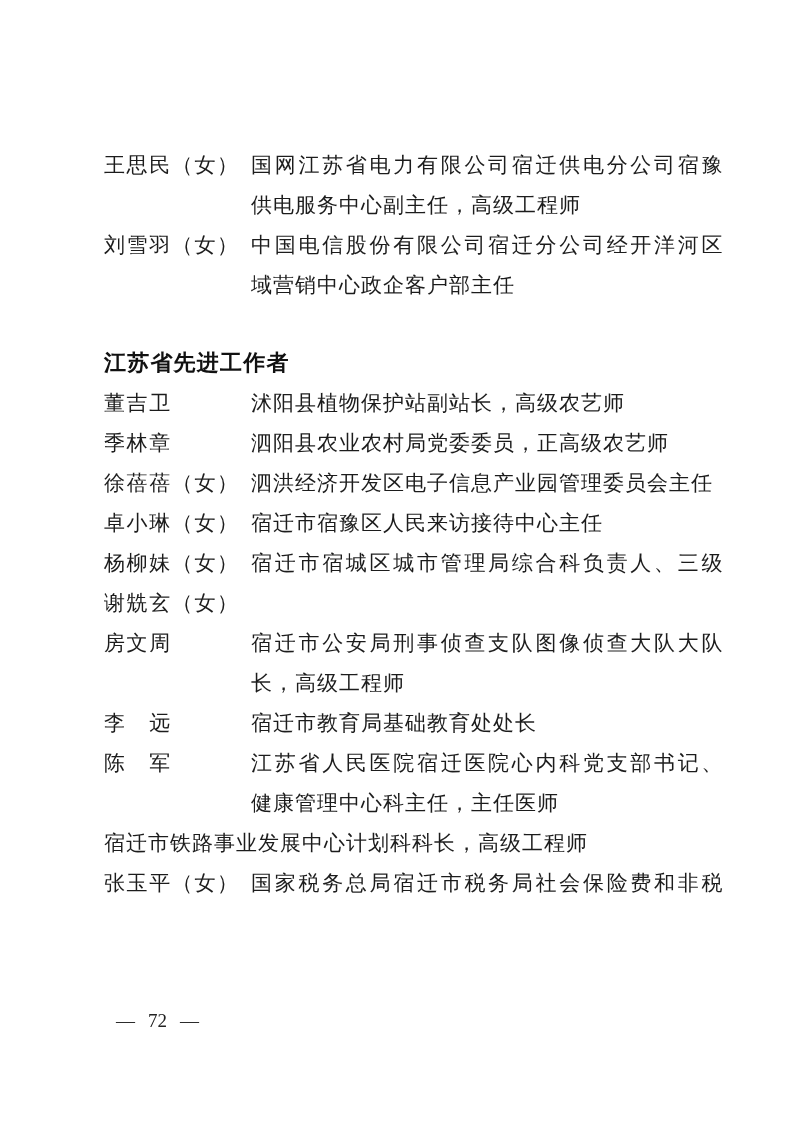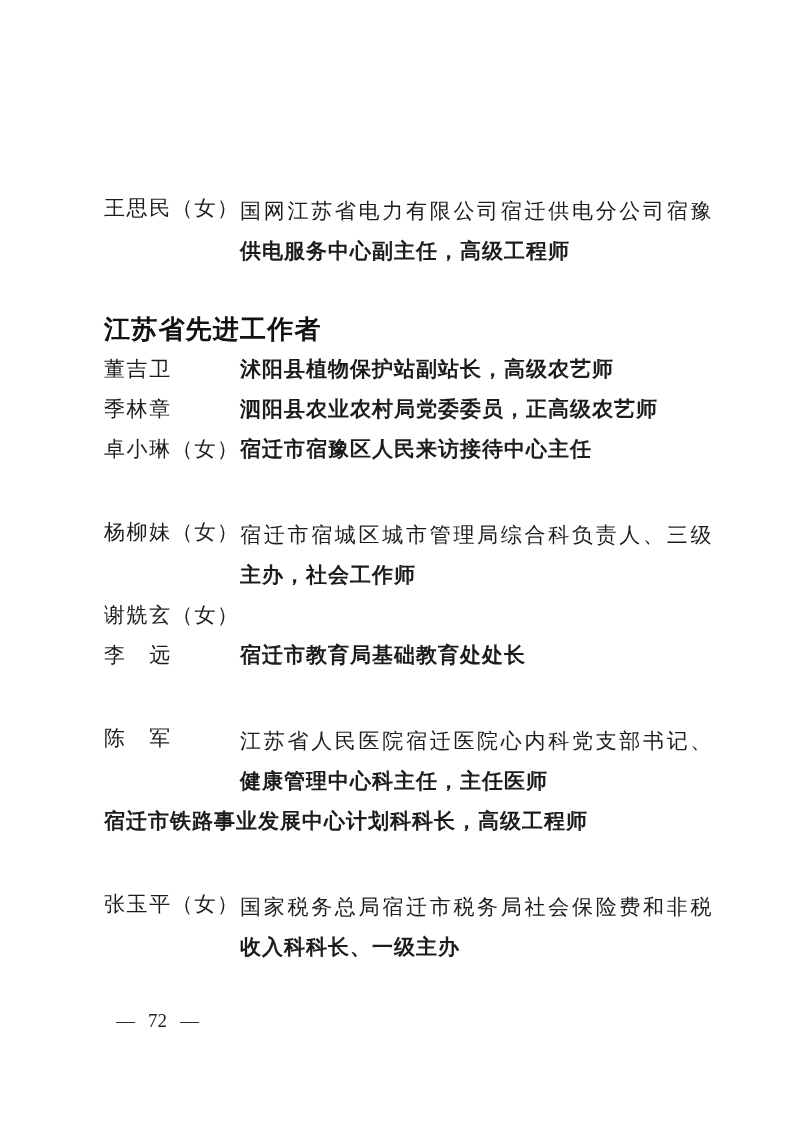--- a/index.html
+++ b/index.html
@@ -16,21 +16,22 @@
     overflow: hidden;
   }
   .content {
     position: absolute;
     left: 104px;
     top: 145px;
     width: 612px;
   }
   .entry {
     display: flex;
-    align-items: center;
+    align-items: flex-start;
+    gap: 11px;
   }
   .name-col {
     flex: none;
     width: 136px;
     font-size: 21px;
     line-height: 40px;
     letter-spacing: 1.6px;
     white-space: nowrap;
   }
   .desc-col {
@@ -38,32 +39,30 @@
     width: 472px;
   }
   .desc-line {
     font-size: 21px;
     line-height: 40px;
   }
   .line-full {
     text-align: justify;
     text-align-last: justify;
     letter-spacing: 0.5px;
-    margin-top: 46px;
   }
   .line-last {
     white-space: nowrap;
     letter-spacing: 1px;
     text-align: left;
-    font-weight: bold;
   }
   .section-heading {
     font-family: "Liberation Sans", sans-serif;
     font-weight: bold;
-    font-size: 26px;
+    font-size: 22px;
     line-height: 40px;
     letter-spacing: 1.2px;
     margin: 38px 0 0 0;
     color: #111111;
   }
   .page-footer {
     position: absolute;
     left: 116px;
     top: 1010px;
     display: flex;
@@ -80,57 +79,76 @@
   <div id="section-continued">
   <div class="entry">
     <div class="name-col">王思民（女）</div>
     <div class="desc-col">
           <div class="desc-line line-full">国网江苏省电力有限公司宿迁供电分公司宿豫</div>
           <div class="desc-line line-last">供电服务中心副主任，高级工程师</div>
         </div>
   </div>
 
 
+  <div class="entry">
+    <div class="name-col">刘雪羽（女）</div>
+    <div class="desc-col">
+          <div class="desc-line line-full">中国电信股份有限公司宿迁分公司经开洋河区</div>
+          <div class="desc-line line-last">域营销中心政企客户部主任</div>
+        </div>
+  </div>
 </div>
   <h2 class="section-heading">江苏省先进工作者</h2>
   <div id="section-main">
   <div class="entry">
     <div class="name-col">董吉卫</div>
     <div class="desc-col">
           <div class="desc-line line-last">沭阳县植物保护站副站长，高级农艺师</div>
         </div>
   </div>
 
   <div class="entry">
     <div class="name-col">季林章</div>
     <div class="desc-col">
           <div class="desc-line line-last">泗阳县农业农村局党委委员，正高级农艺师</div>
         </div>
   </div>
 
+  <div class="entry">
+    <div class="name-col">徐蓓蓓（女）</div>
+    <div class="desc-col">
+          <div class="desc-line line-last">泗洪经济开发区电子信息产业园管理委员会主任</div>
+        </div>
+  </div>
 
   <div class="entry">
     <div class="name-col">卓小琳（女）</div>
     <div class="desc-col">
           <div class="desc-line line-last">宿迁市宿豫区人民来访接待中心主任</div>
         </div>
   </div>
 
   <div class="entry">
     <div class="name-col">杨柳妹（女）</div>
     <div class="desc-col">
           <div class="desc-line line-full">宿迁市宿城区城市管理局综合科负责人、三级</div>
-          <div class="desc-line line-last">主办，社会工作师</div>
         </div>
   </div>
 
   <div class="entry">
     <div class="name-col">谢兟玄（女）</div>
   </div>
 
+  <div class="entry">
+    <div class="name-col">房文周</div>
+    <div class="desc-col">
+          <div class="desc-line line-full">宿迁市公安局刑事侦查支队图像侦查大队大队</div>
+          <div class="desc-line line-last">长，高级工程师</div>
+        </div>
+  </div>
 
   <div class="entry">
     <div class="name-col">李　远</div>
     <div class="desc-col">
           <div class="desc-line line-last">宿迁市教育局基础教育处处长</div>
         </div>
   </div>
 
   <div class="entry">
     <div class="name-col">陈　军</div>
@@ -143,21 +161,20 @@
   <div class="entry">
     <div class="desc-col">
           <div class="desc-line line-last">宿迁市铁路事业发展中心计划科科长，高级工程师</div>
         </div>
   </div>
 
   <div class="entry">
     <div class="name-col">张玉平（女）</div>
     <div class="desc-col">
           <div class="desc-line line-full">国家税务总局宿迁市税务局社会保险费和非税</div>
-          <div class="desc-line line-last">收入科科长、一级主办</div>
         </div>
   </div>
 </div>
 </div>
 
 <div class="page-footer">
   <span>—</span>
   <span>72</span>
   <span>—</span>
 </div>

